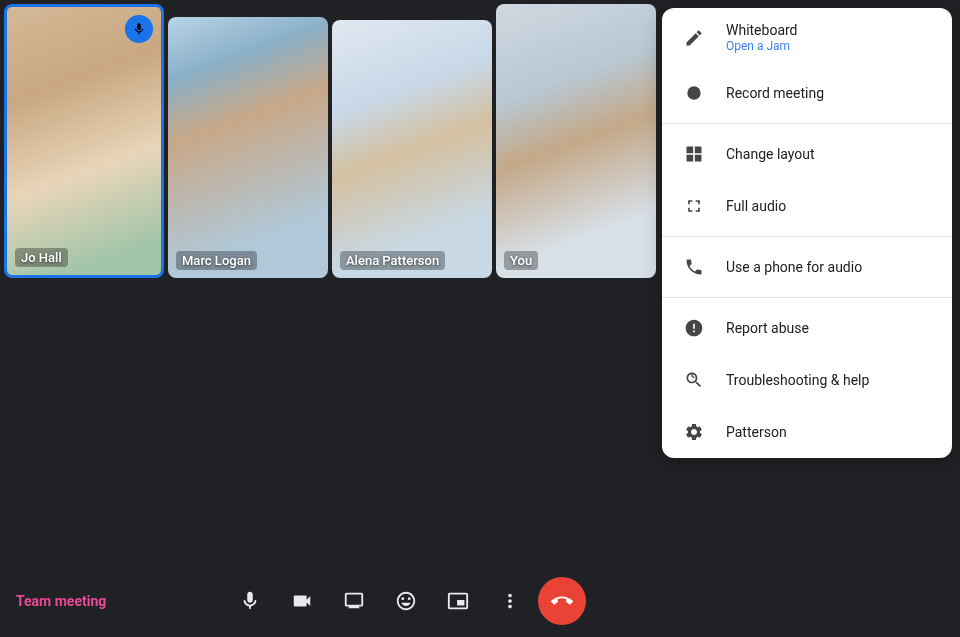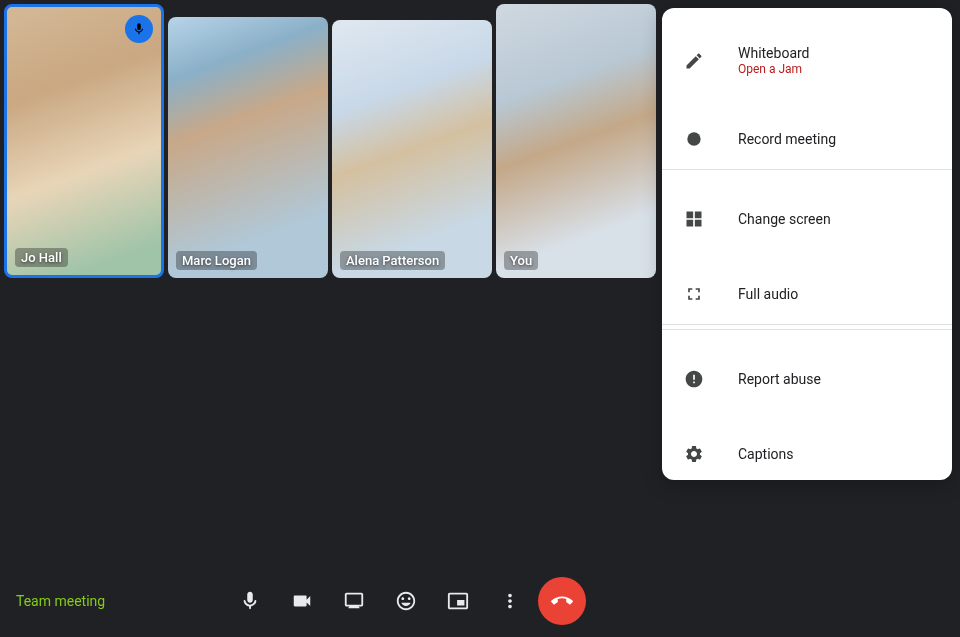--- a/index.html
+++ b/index.html
@@ -71,23 +71,23 @@
       width: 660px;
       height: 72px;
       background: #202124;
       display: flex;
       align-items: center;
       padding: 0 16px;
       gap: 4px;
     }
 
     .meeting-title {
-      color: #84cc16;
+      color: #ec4899;
       font-size: 14px;
-      font-weight: 400;
+      font-weight: 700;
       margin-right: auto;
     }
 
     .toolbar-controls {
       display: flex;
       align-items: center;
       gap: 4px;
       margin: 0 auto;
     }
 
@@ -122,24 +122,23 @@
       box-shadow: 0 4px 20px rgba(0,0,0,0.25);
       overflow: hidden;
       z-index: 100;
     }
 
     .menu-item {
       display: flex;
       align-items: center;
       padding: 14px 20px;
       cursor: pointer;
-      gap: 32px;
+      gap: 20px;
       transition: background 0.1s;
       min-height: 52px;
-      margin-top: 23px;
     }
 
     .menu-item-icon {
       width: 24px;
       height: 24px;
       display: flex;
       align-items: center;
       justify-content: center;
       flex-shrink: 0;
       color: #444746;
@@ -151,21 +150,21 @@
     }
 
     .menu-item-label {
       font-size: 14px;
       color: #202124;
       font-weight: 400;
     }
 
     .menu-item-sublabel {
       font-size: 12px;
-      color: #b91c1c;
+      color: #3b82f6;
       margin-top: 1px;
     }
 
     .menu-divider {
       height: 1px;
       background: #e0e0e0;
       margin: 4px 0;
     }
 
     
@@ -292,59 +291,79 @@
 
   <div class="menu-divider"></div>
 
   <div class="menu-item">
     <div class="menu-item-icon">
       <svg width="20" height="20" viewBox="0 0 24 24" fill="#444746">
         <path d="M3 3h8v8H3zm0 10h8v8H3zM13 3h8v8h-8zm0 10h8v8h-8z"></path>
       </svg>
     </div>
     <div class="menu-item-content">
-      <span class="menu-item-label">Change screen</span>
+      <span class="menu-item-label">Change layout</span>
     </div>
   </div>
 
   <div class="menu-item">
     <div class="menu-item-icon">
       <svg width="20" height="20" viewBox="0 0 24 24" fill="#444746">
         <path d="M7 14H5v5h5v-2H7v-3zm-2-4h2V7h3V5H5v5zm12 7h-3v2h5v-5h-2v3zM14 5v2h3v3h2V5h-5z"></path>
       </svg>
     </div>
     <div class="menu-item-content">
       <span class="menu-item-label">Full audio</span>
     </div>
   </div>
 
   <div class="menu-divider"></div>
 
 
 
+  <div class="menu-item">
+    <div class="menu-item-icon">
+      <svg width="20" height="20" viewBox="0 0 24 24" fill="#444746">
+        <path d="M6.6 10.8c1.4 2.8 3.8 5.1 6.6 6.6l2.2-2.2c.3-.3.7-.4 1-.2 1.1.4 2.3.6 3.6.6.6 0 1 .4 1 1V20c0 .6-.4 1-1 1-9.4 0-17-7.6-17-17 0-.6.4-1 1-1h3.5c.6 0 1 .4 1 1 0 1.3.2 2.5.6 3.6.1.3 0 .7-.2 1L6.6 10.8z"></path>
+      </svg>
+    </div>
+    <div class="menu-item-content">
+      <span class="menu-item-label">Use a phone for audio</span>
+    </div>
+  </div>
 
   <div class="menu-divider"></div>
 
 
   <div class="menu-item">
     <div class="menu-item-icon">
       <svg width="20" height="20" viewBox="0 0 24 24" fill="#444746">
         <path d="M12 2C6.48 2 2 6.48 2 12s4.48 10 10 10 10-4.48 10-10S17.52 2 12 2zm1 15h-2v-2h2v2zm0-4h-2V7h2v6z"></path>
       </svg>
     </div>
     <div class="menu-item-content">
       <span class="menu-item-label">Report abuse</span>
     </div>
   </div>
 
+  <div class="menu-item">
+    <div class="menu-item-icon">
+      <svg width="20" height="20" viewBox="0 0 24 24" fill="#444746">
+        <path d="M15.5 14h-.79l-.28-.27C15.41 12.59 16 11.11 16 9.5 16 5.91 13.09 3 9.5 3S3 5.91 3 9.5 5.91 16 9.5 16c1.61 0 3.09-.59 4.23-1.57l.27.28v.79l5 4.99L20.49 19l-4.99-5zm-6 0C7.01 14 5 11.99 5 9.5S7.01 5 9.5 5 14 7.01 14 9.5 11.99 14 9.5 14zm.5-10H9v4l3.25 1.95.75-1.23-2.5-1.5V4z"></path>
+      </svg>
+    </div>
+    <div class="menu-item-content">
+      <span class="menu-item-label">Troubleshooting &amp; help</span>
+    </div>
+  </div>
 
   <div class="menu-item">
     <div class="menu-item-icon">
       <svg width="20" height="20" viewBox="0 0 24 24" fill="#444746">
         <path d="M19.14 12.94c.04-.3.06-.61.06-.94 0-.32-.02-.64-.07-.94l2.03-1.58c.18-.14.23-.41.12-.61l-1.92-3.32c-.12-.22-.37-.29-.59-.22l-2.39.96c-.5-.38-1.03-.7-1.62-.94l-.36-2.54c-.04-.24-.24-.41-.48-.41h-3.84c-.24 0-.43.17-.47.41l-.36 2.54c-.59.24-1.13.57-1.62.94l-2.39-.96c-.22-.08-.47 0-.59.22L2.74 8.87c-.12.21-.08.47.12.61l2.03 1.58c-.05.3-.09.63-.09.94s.02.64.07.94l-2.03 1.58c-.18.14-.23.41-.12.61l1.92 3.32c.12.22.37.29.59.22l2.39-.96c.5.38 1.03.7 1.62.94l.36 2.54c.05.24.24.41.48.41h3.84c.24 0 .44-.17.47-.41l.36-2.54c.59-.24 1.13-.56 1.62-.94l2.39.96c.22.08.47 0 .59-.22l1.92-3.32c.12-.22.07-.47-.12-.61l-2.01-1.58zM12 15.6c-1.98 0-3.6-1.62-3.6-3.6s1.62-3.6 3.6-3.6 3.6 1.62 3.6 3.6-1.62 3.6-3.6 3.6z"></path>
       </svg>
     </div>
     <div class="menu-item-content">
-      <span class="menu-item-label">Captions</span>
+      <span class="menu-item-label">Patterson</span>
     </div>
   </div>
 
 </div>
 
 </body></html>

